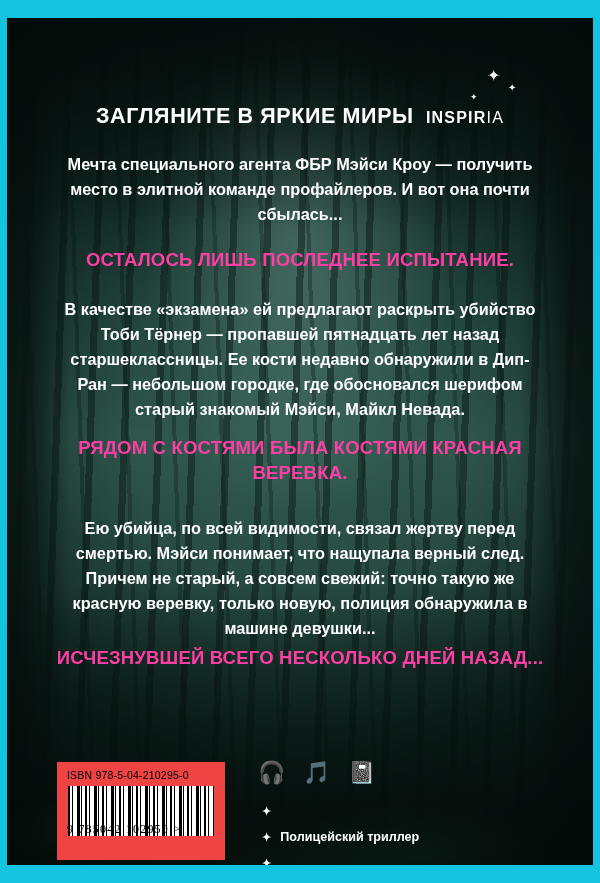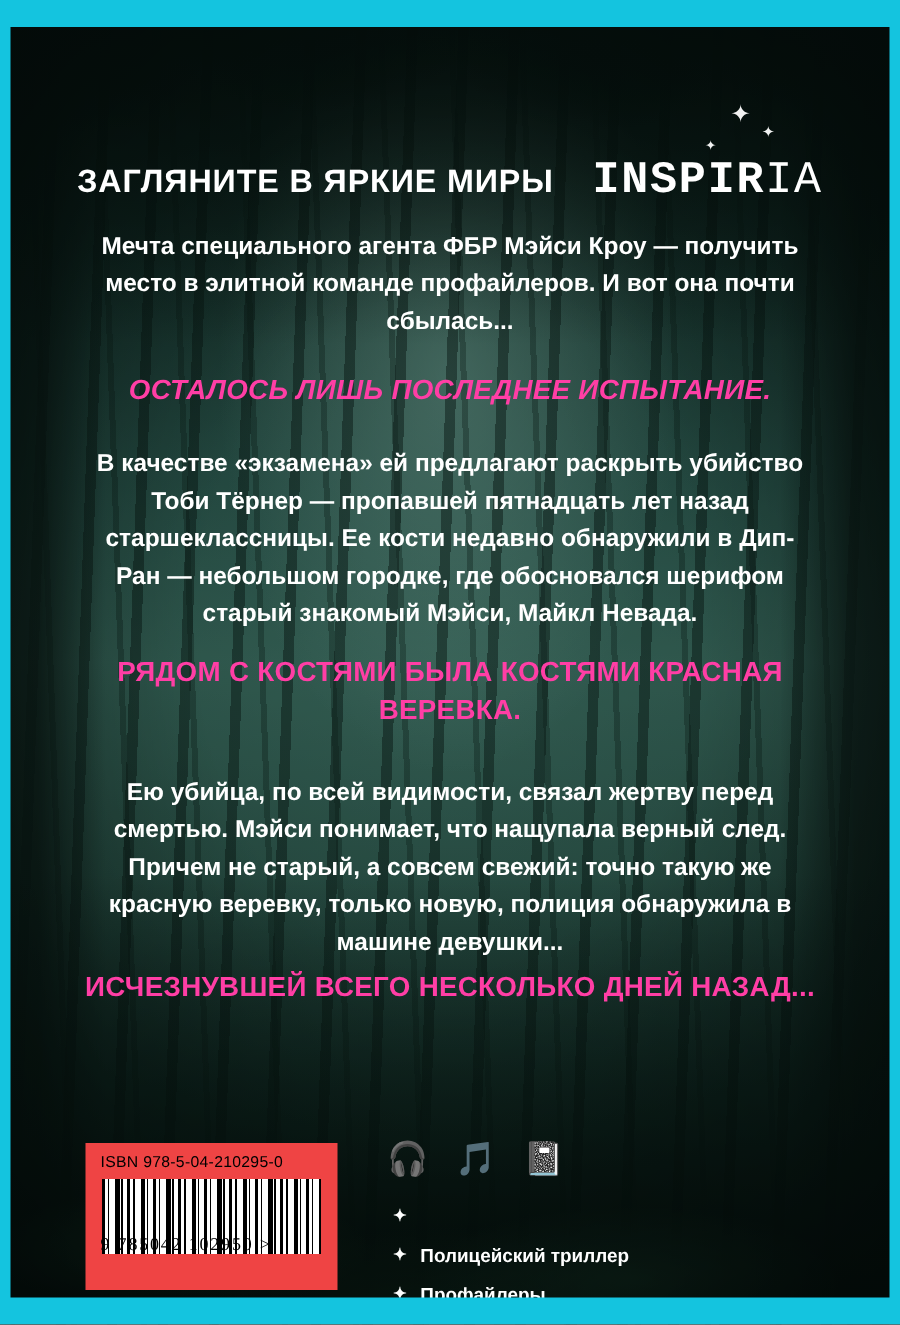--- a/index.html
+++ b/index.html
@@ -117,22 +117,21 @@
     text-align: center;
     color: #ffffff;
     font-size: 21.5px;
     font-weight: bold;
     letter-spacing: 0.6px;
     white-space: nowrap;
   }
   .brandline .logo {
     font-weight: normal;
     letter-spacing: 1.2px;
-    font-size: 30px;
-    font-family: Liberation Mono, monospace;
+    font-size: 16px;
   }
   .brandline .logo b { font-weight: bold; }
 
   .sparkle {
     position: absolute;
     color: #ffffff;
     font-size: 13px;
     opacity: 0.95;
   }
   .sparkle.s1 { top: 66px; left: 487px; font-size: 16px; }
@@ -155,21 +154,21 @@
     width: 500px;
     text-align: center;
     color: #ff3ea5;
     font-weight: bold;
     font-size: 18.5px;
     line-height: 25px;
     letter-spacing: 0.2px;
   }
 
   #p1 { top: 152px; }
-  #h1 { top: 247px; font-style: italic; }
+  #h1 { top: 247px; }
   #p2 { top: 297px; }
   #h2 { top: 435px; }
   #p3 { top: 516px; text-align: center; }
   #h3 { top: 645px; }
 
   
   .barcode-box {
     position: absolute;
     left: 57px;
     top: 762px;
@@ -295,18 +294,17 @@
     <div class="tags">
       <div class="tag">
         <span class="star">✦</span>
       </div>
       <div class="tag">
         <span class="star">✦</span>
         <span>Полицейский триллер</span>
       </div>
       <div class="tag">
         <span class="star">✦</span>
-        <span>Профайлеры</span>
       </div>
     </div>
 
   </div>
 </div>
 
 </body></html>

